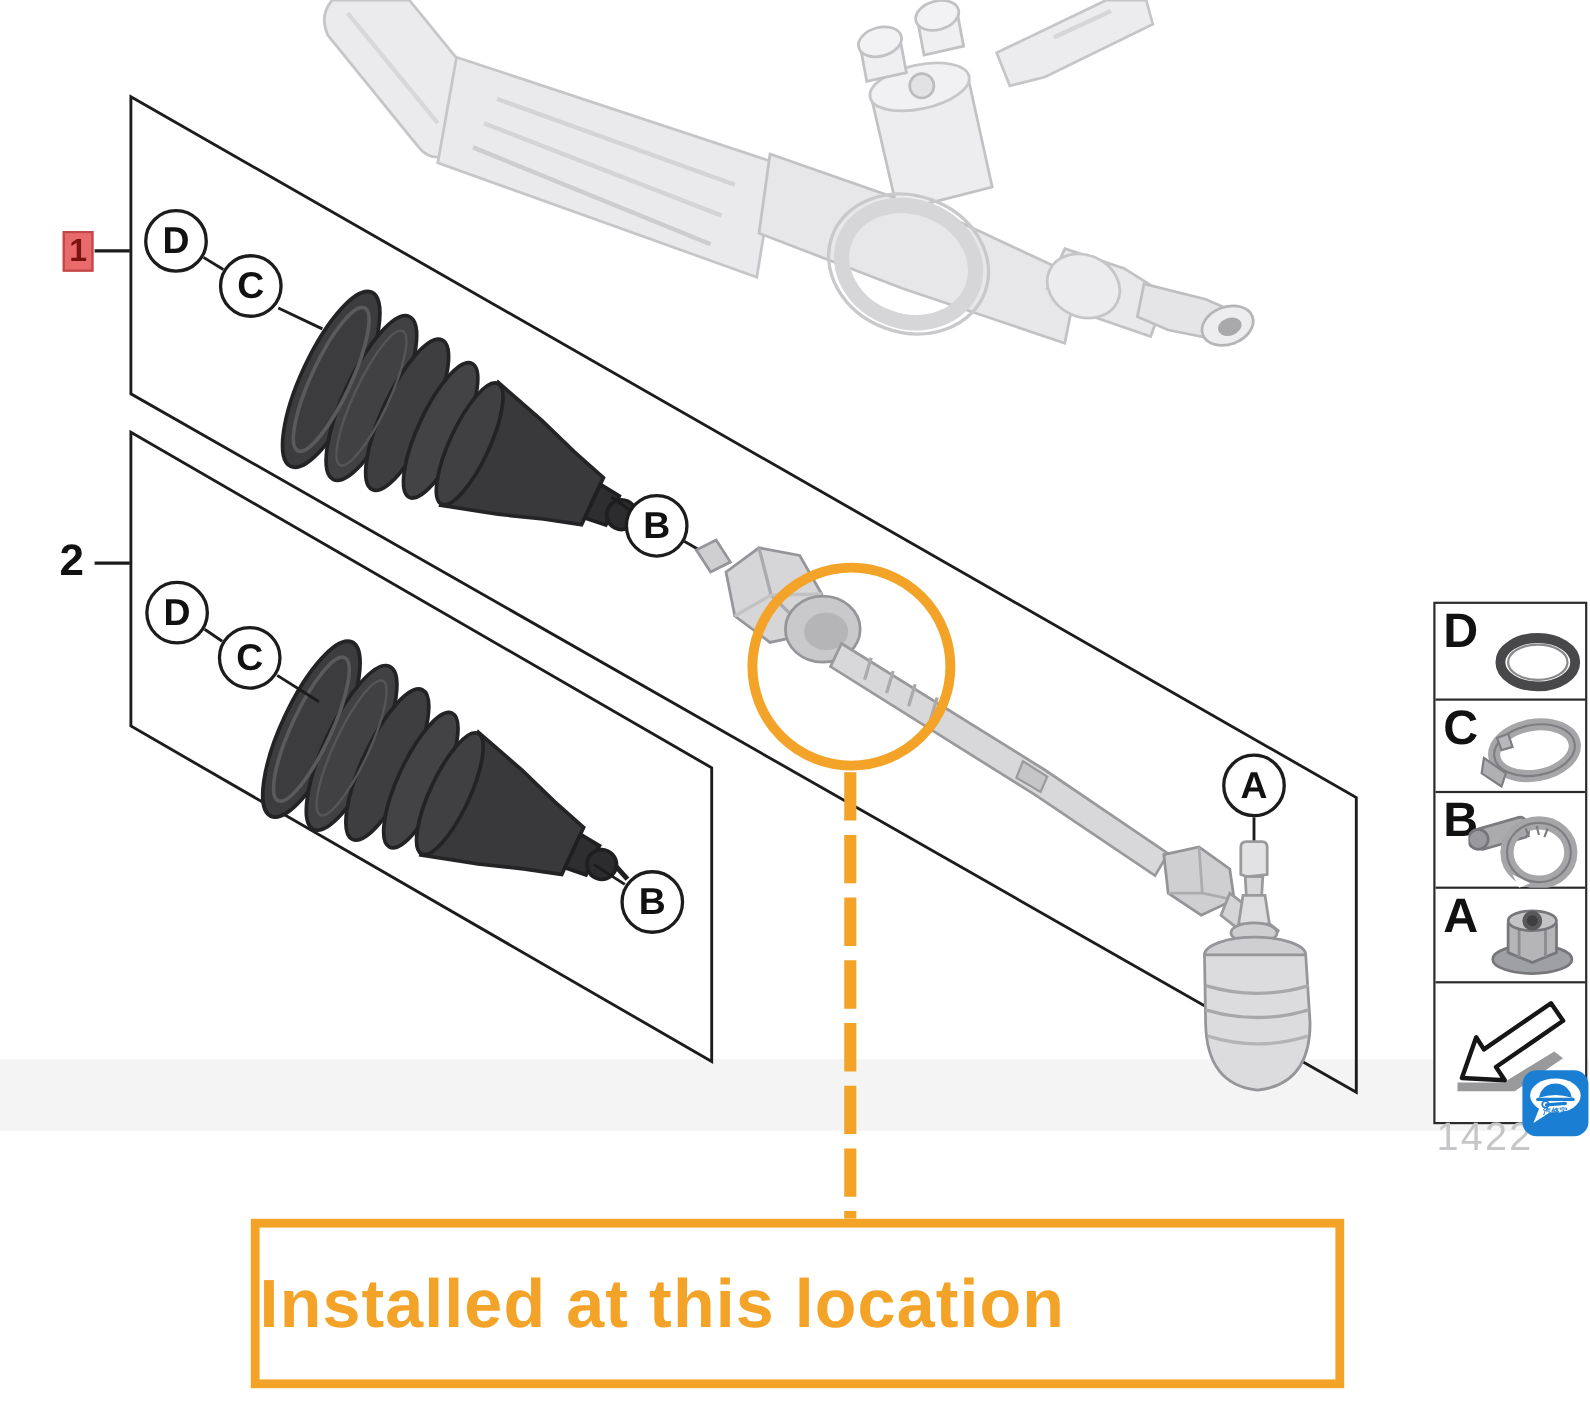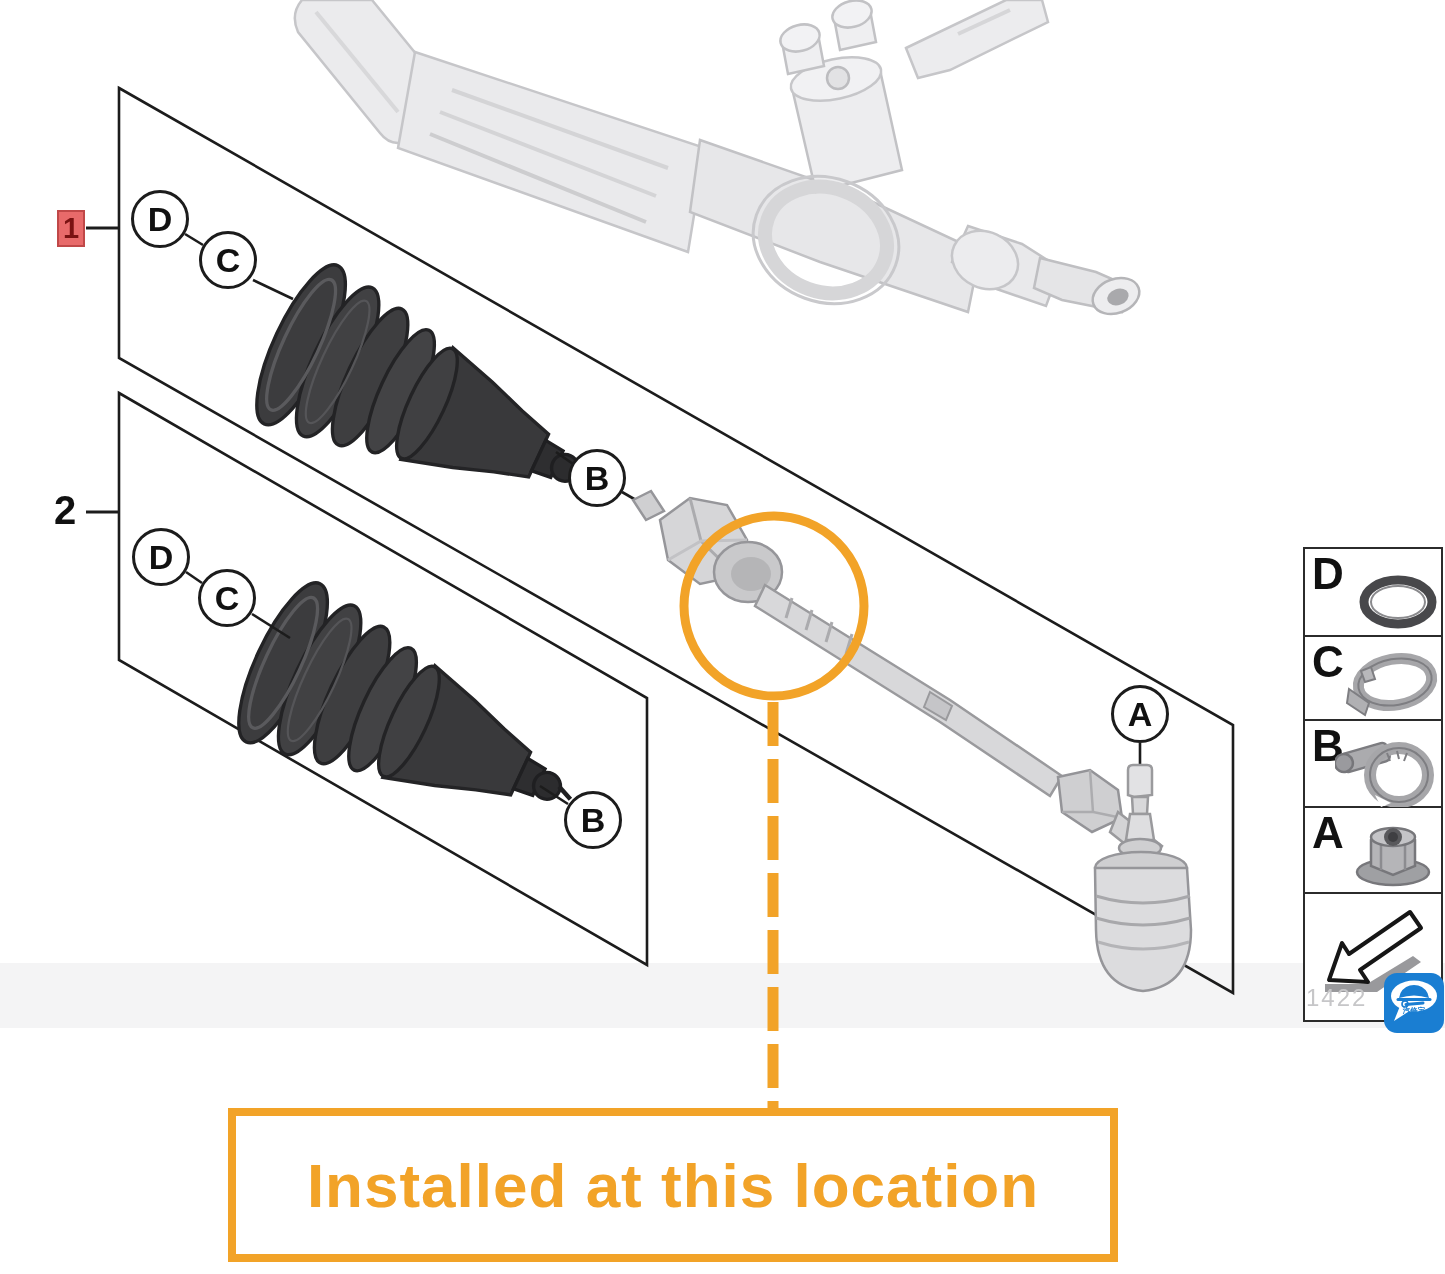--- a/index.html
+++ b/index.html
@@ -18,26 +18,26 @@
   #label1{left:57px;top:210px;width:28px;height:37px;background:var(--label1_bg);
       border:2px solid var(--label1_border);color:var(--label1_text);font-size:29px;font-weight:bold;
       display:flex;align-items:center;justify-content:center;box-sizing:border-box;}
   #label2{left:54px;top:488px;font-size:40px;}
   #legend{position:absolute;left:1303px;top:547px;width:140px;height:475px;border:2px solid #2B2B2B;
       background:#fff;box-sizing:border-box;}
   .lrow{position:relative;border-bottom:2px solid #2B2B2B;box-sizing:border-box;}
   .lrow:last-child{border-bottom:none;}
   .lletter{position:absolute;left:7px;top:0px;font-weight:bold;font-size:44px;color:#111;}
   .licon{position:absolute;}
-  #wm-number{position:absolute;left:1306px;top:984px;font-size:24px;color:var(--watermark_text);
+  #wm-number{position:absolute;left:1306px;top:1012px;font-size:36px;color:var(--watermark_text);
       letter-spacing:2px;z-index:3;}
   #wm-logo{position:absolute;left:1383px;top:972px;width:62px;height:62px;z-index:4;text-align:right;}
-  #annotation{position:absolute;left:228px;top:1108px;width:890px;height:154px;background:#fff;
+  #annotation{position:absolute;left:228px;top:1108px;width:994px;height:154px;background:#fff;
       border:8px solid var(--accent);box-sizing:border-box;display:flex;align-items:center;
-      justify-content:center;z-index:2;}
+      z-index:2;}
   #annotation span{color:var(--accent);font-weight:bold;font-size:62px;letter-spacing:1px;white-space:nowrap;}
 </style>
 </head>
 <body>
 
 <div id="stage">
 
 <svg id="art" width="1445" height="1274" viewBox="0 0 1445 1274">
   <defs>
     <g id="bootShape">

